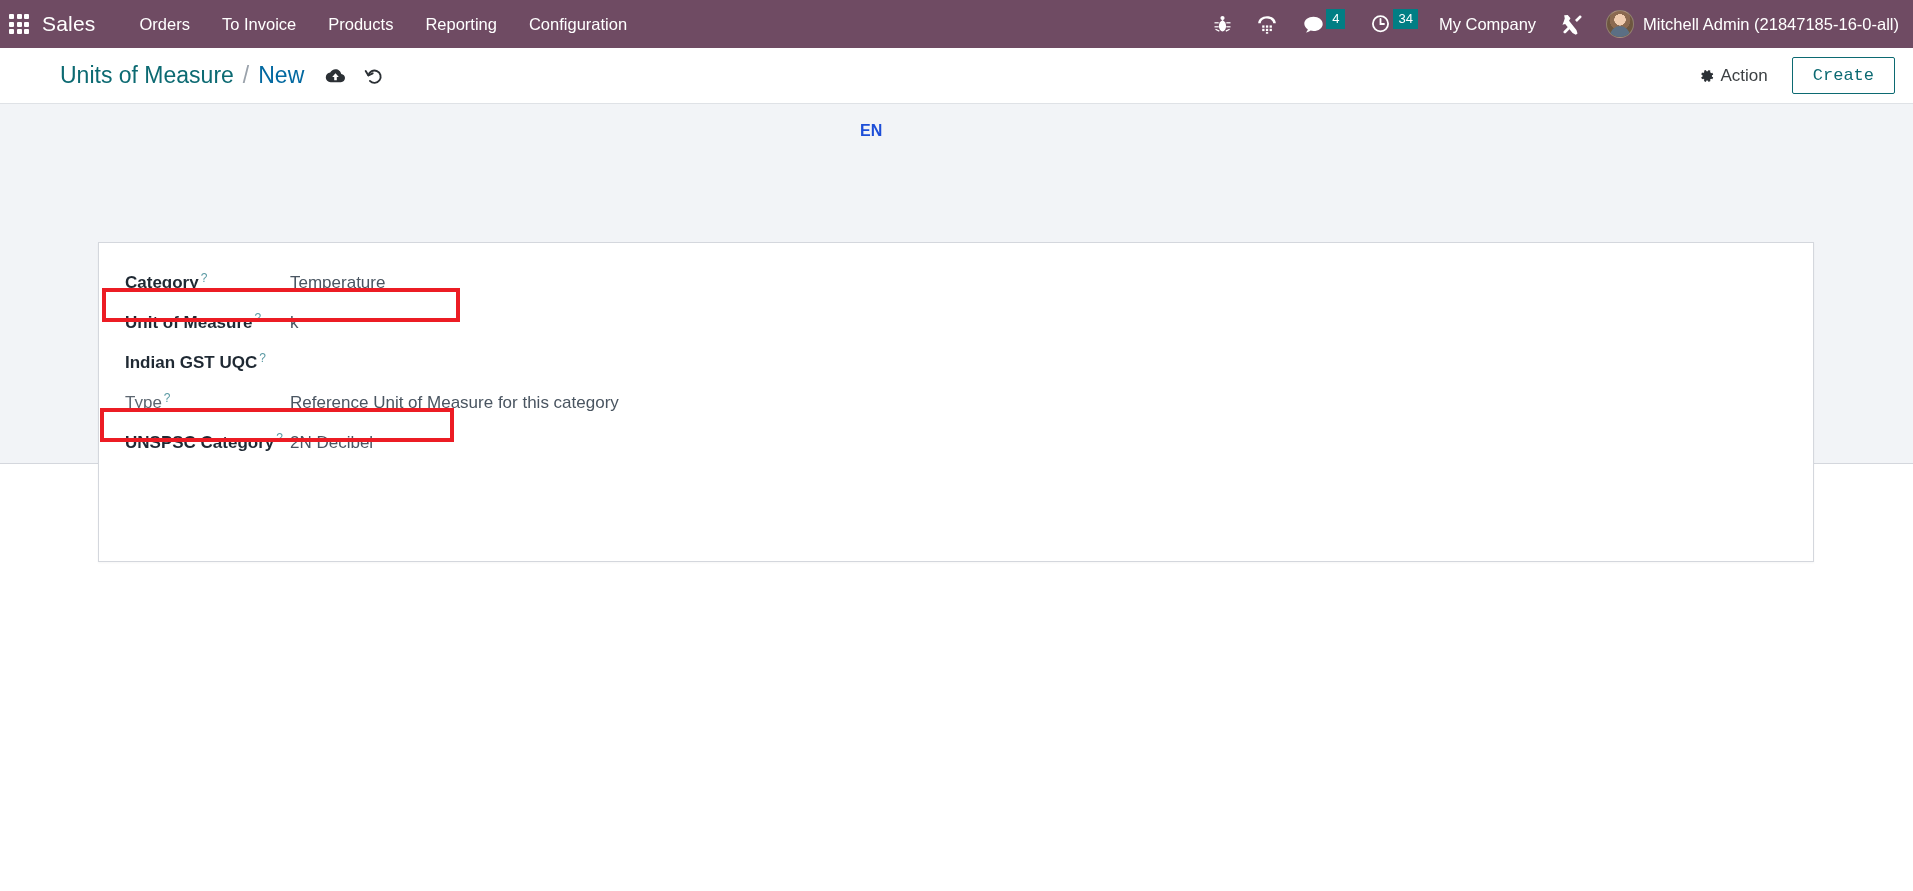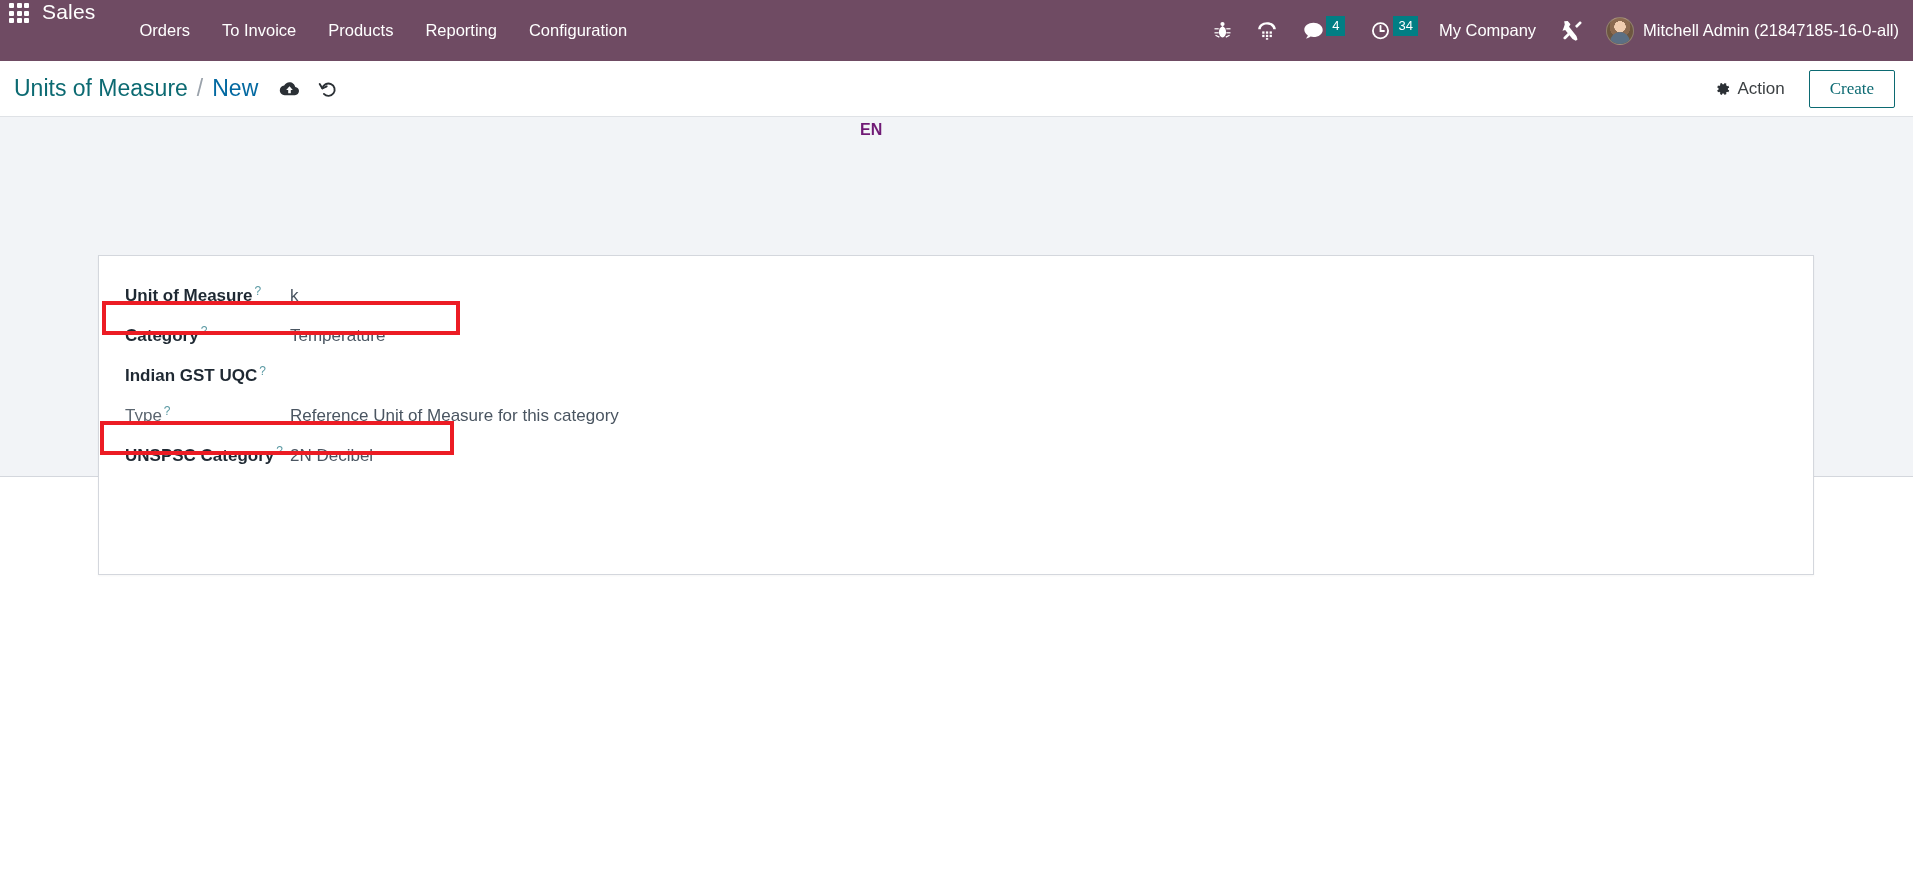--- a/index.html
+++ b/index.html
@@ -5,23 +5,24 @@
   * { box-sizing: border-box; margin: 0; padding: 0; }
   html, body {
     width: 1913px; height: 891px;
     font-family: "Liberation Sans", sans-serif;
     background: #ffffff;
     overflow: hidden;
   }
 
   
   .navbar {
-    height: 61px;
+    height: 48px;
     background: #6F4B63;
     display: flex;
+    align-items: center;
     color: #ffffff;
     padding: 0 14px 0 6px;
     position: relative;
   }
   .apps-grid {
     width: 26px; height: 26px;
     display: grid;
     grid-template-columns: repeat(3, 1fr);
     grid-template-rows: repeat(3, 1fr);
     gap: 2.5px;
@@ -112,20 +113,21 @@
     display: flex;
     align-items: center;
     padding: 0 18px 0 14px;
   }
   .breadcrumb { display: flex; align-items: baseline; gap: 0; }
   .bc-link {
     font-size: 23px;
     color: #0C6A72;
     cursor: pointer;
     white-space: nowrap;
+    margin-left: 46px;
   }
   .bc-sep { font-size: 23px; color: #9aa2ab; margin: 0 9px; }
   .bc-current { font-size: 23px; color: #0369a1; white-space: nowrap; }
   .bc-actions { display: flex; align-items: center; gap: 18px; margin-left: 20px; }
   .bc-icon { cursor: pointer; display: flex; align-items: center; }
 
   .cp-right { margin-left: auto; display: flex; align-items: center; gap: 18px; }
   .action-btn {
     display: flex; align-items: center; gap: 6px;
     font-size: 17px;
@@ -134,21 +136,21 @@
     padding: 4px 6px;
   }
   .create-btn {
     border: 1px solid #0C6A72;
     color: #0C6A72;
     background: #ffffff;
     font-size: 17px;
     padding: 8px 20px;
     cursor: pointer;
     border-radius: 2px;
-    font-family: Liberation Serif, serif;
+    font-family: Liberation Mono, monospace;
   }
 
   
   .sheet-bg {
     background: #F2F4F7;
     height: 360px;
     padding: 26px 0 0 0;
     border-bottom: 1px solid #d4d7dd;
     position: relative;
   }
@@ -196,24 +198,24 @@
 
   
   .col-left .f-label-cell { width: 165px; flex: 0 0 165px; }
   .col-left .f-value-cell { flex: 1 1 auto; }
 
   
   .col-right .f-label-cell { width: 178px; flex: 0 0 178px; }
 
   .lang-badge {
     position: absolute;
-    left: 860px; top: 4px;
+    left: 860px; top: 18px;
     font-size: 16px;
     font-weight: bold;
-    color: #701a75;
+    color: #1d4ed8;
     cursor: pointer;
   }
 
   .toggle {
     width: 40px; height: 21px;
     background: #017E84;
     border-radius: 11px;
     position: relative;
     cursor: pointer;
     display: inline-block;
@@ -363,33 +365,33 @@
 
 <div class="sheet-bg">
 
   <div class="sheet">
     <div class="sheet-inner">
 
       <div class="col col-left">
 
         <div class="field-row">
           <div class="f-label-cell">
+            <span class="f-label">Category</span><span class="tip">?</span>
+          </div>
+          <div class="f-value-cell">
+            <span class="f-value">Temperature</span>
+          </div>
+        </div>
+
+        <div class="field-row">
+          <div class="f-label-cell">
             <span class="f-label">Unit of Measure</span><span class="tip">?</span>
           </div>
           <div class="f-value-cell">
             <span class="f-value">k</span>
-          </div>
-        </div>
-
-        <div class="field-row">
-          <div class="f-label-cell">
-            <span class="f-label">Category</span><span class="tip">?</span>
-          </div>
-          <div class="f-value-cell">
-            <span class="f-value">Temperature</span>
           </div>
         </div>
 
         <div class="field-row">
           <div class="f-label-cell">
             <span class="f-label">Indian GST UQC</span><span class="tip">?</span>
           </div>
           <div class="f-value-cell">
             <span class="f-value"></span>
           </div>

